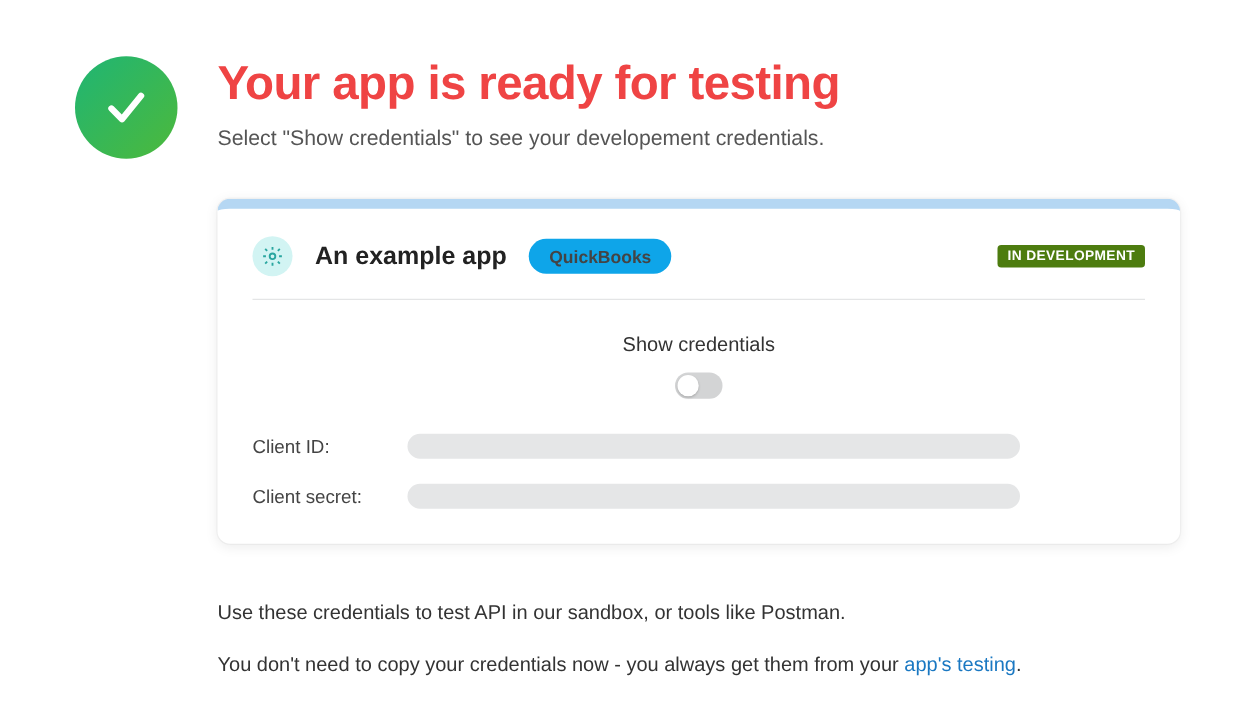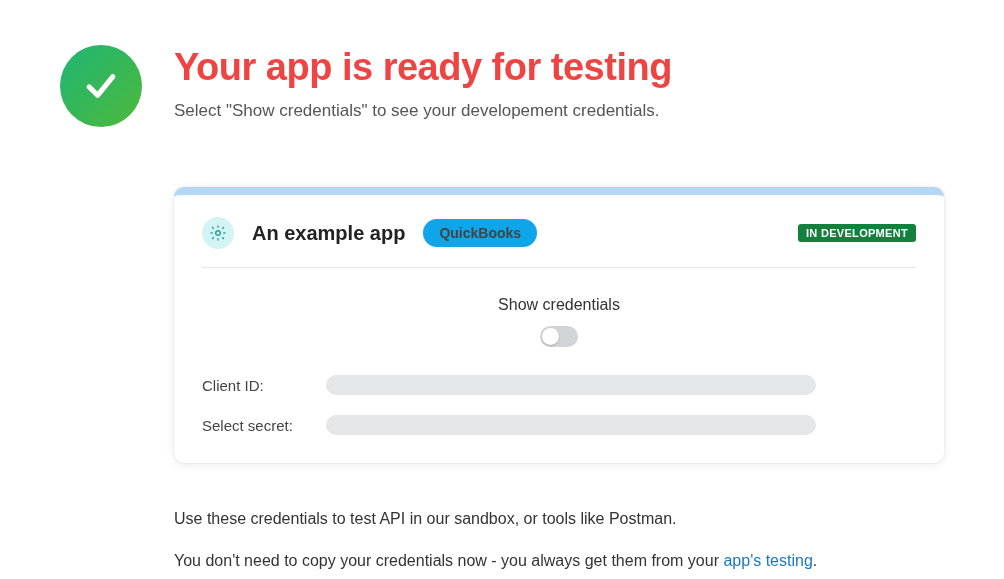--- a/index.html
+++ b/index.html
@@ -44,21 +44,21 @@
       color: #ef4444;
       letter-spacing: -0.5px;
       line-height: 1.2;
     }
     .subtitle {
       font-size: 17px;
       color: #555;
       margin-top: 10px;
     }
     .card {
-      margin-top: 60px;
+      margin-top: 32px;
       margin-left: 0;
       background: #ffffff;
       border-radius: 10px;
       box-shadow: 0 2px 10px rgba(0,0,0,0.08), 0 0 0 1px rgba(0,0,0,0.03);
       overflow: hidden;
       border-top: 8px solid #b5d7f3;
     }
     .content-column {
       margin-left: 114px;
     }
@@ -88,21 +88,21 @@
     .app-tag {
       background: #0ea5e9;
       border-radius: 16px;
       padding: 6px 16px;
       font-size: 14px;
       font-weight: 600;
       color: #444;
     }
     .status-badge {
       margin-left: auto;
-      background: #15803d;
+      background: #4d7c0f;
       color: #ffffff;
       font-size: 11px;
       font-weight: 700;
       padding: 3px 8px;
       border-radius: 3px;
       letter-spacing: 0.3px;
     }
     .divider {
       height: 1px;
       background: #e4e5e6;
@@ -208,21 +208,21 @@
       <span class="toggle-label">Show credentials</span>
       <div class="toggle">
         <div class="toggle-knob"></div>
       </div>
     </div>
     <div class="cred-row">
       <div class="cred-label">Client ID:</div>
       <div class="cred-value"></div>
     </div>
     <div class="cred-row">
-      <div class="cred-label">Select secret:</div>
+      <div class="cred-label">Client secret:</div>
       <div class="cred-value"></div>
     </div>
   </div>
 
   <div class="footer-text">
     <p>Use these credentials to test API in our sandbox, or tools like Postman.</p>
     <p>
       <span>You don't need to copy your credentials now - you always get them from your </span><a class="link">app's testing</a><span>.</span>
     </p>
   </div>

